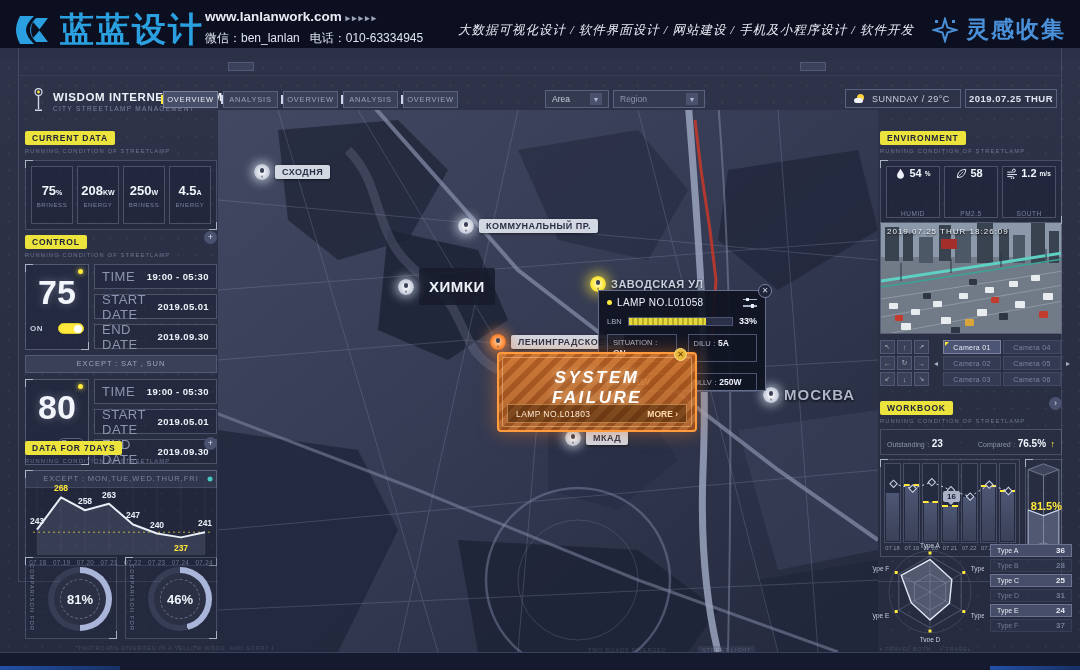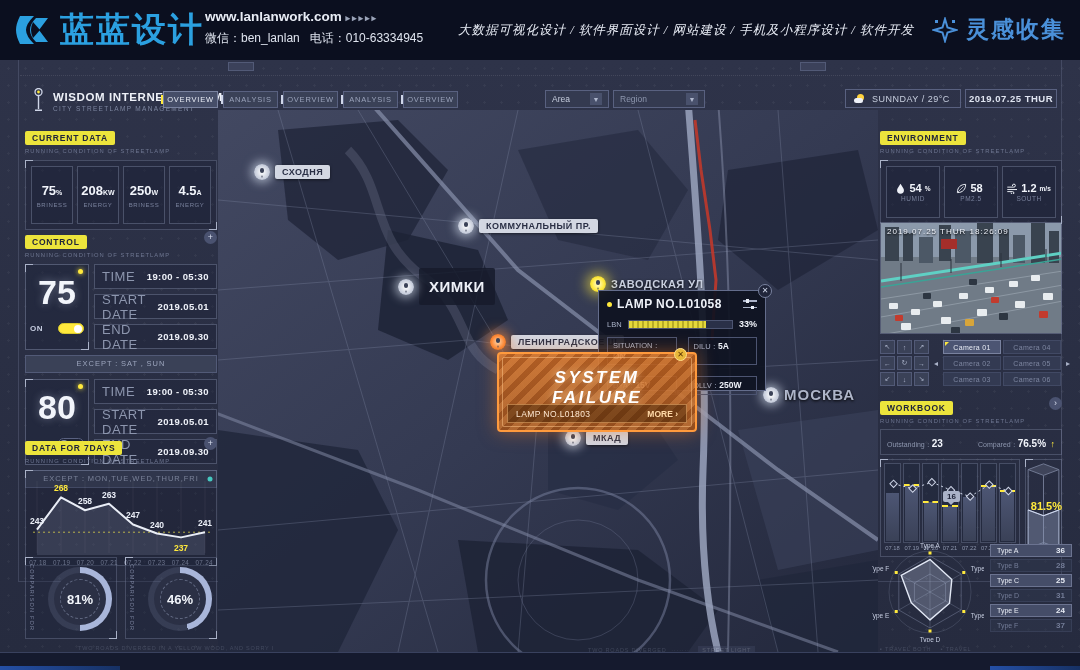--- a/index.html
+++ b/index.html
@@ -1,20 +1,20 @@
 <!DOCTYPE html>
 <html><head>
 <meta charset="utf-8">
 <style>
   html,body{margin:0;padding:0;background:#0b0f1f;}
   *{box-sizing:border-box;font-family:"Liberation Sans",sans-serif;}
   #stage{position:relative;width:1080px;height:670px;overflow:hidden;background:#2c3147;}
 
   
-  #banner{position:absolute;left:0;top:0;width:1080px;height:60px;background:#0b0f1f;z-index:50;}
+  #banner{position:absolute;left:0;top:0;width:1080px;height:48px;background:#0b0f1f;z-index:50;}
   #logo-mark{position:absolute;left:14px;top:10px;width:40px;height:40px;}
   #logo-text{position:absolute;left:60px;top:7px;font-size:34px;font-weight:bold;color:#2ba0e0;letter-spacing:2px;}
   #banner-contact{position:absolute;left:205px;top:9px;color:#e8ecf5;}
   #banner-url{font-size:13.5px;font-weight:bold;}
   #banner-url .arrows{color:#9aa3b8;font-size:9px;letter-spacing:2px;}
   #banner-lines{font-size:12px;margin-top:6px;color:#dfe4ef;}
   #banner-services{position:absolute;left:458px;top:22px;width:460px;color:#e8ecf5;font-size:12.5px;font-style:italic;font-family:"Liberation Serif",serif;letter-spacing:1px;}
   #banner-collect{position:absolute;right:14px;top:14px;color:#4a90d9;font-size:23px;font-weight:bold;font-family:"Liberation Serif",serif;letter-spacing:2px;display:flex;align-items:center;gap:8px;}
 
   
@@ -91,21 +91,21 @@
   .gauge-card{position:relative;width:92px;height:82px;border:1px solid rgba(150,160,190,.3);background:rgba(30,36,58,.3);}
   .gauge-card .vlabel{position:absolute;left:3px;top:6px;writing-mode:vertical-rl;font-size:5.5px;color:#79819c;letter-spacing:1.2px;}
   .gauge{position:absolute;left:22px;top:9px;width:64px;height:64px;border-radius:50%;}
   .gauge .hole{position:absolute;inset:6px;border-radius:50%;background:#2b3045;}
   .gauge .ticks{position:absolute;inset:12px;border-radius:50%;border:1px dashed rgba(150,160,190,.5);}
   .gauge .val{position:absolute;inset:0;display:flex;align-items:center;justify-content:center;color:#f2f5fb;font-size:13px;font-weight:bold;}
 
   
   #p-env{position:absolute;left:880px;top:127px;width:182px;}
   #env-tiles{margin-top:6px;height:64px;display:flex;gap:4px;padding:5px;}
-  .etile{flex:1;border:1px solid rgba(150,160,190,.35);background:rgba(30,36,58,.4);display:flex;flex-direction:column;align-items:center;justify-content:center;gap:1px;}
+  .etile{flex:1;border:1px solid rgba(150,160,190,.35);background:rgba(30,36,58,.4);display:flex;flex-direction:column;align-items:center;justify-content:space-between;gap:1px;}
   .etile .row1{display:flex;align-items:center;gap:3px;color:#f2f5fb;font-size:11px;font-weight:bold;}
   .etile .row1 small{font-size:6.5px;}
   .etile .l{color:#79819c;font-size:6.5px;letter-spacing:.5px;}
   .eicon{width:11px;height:11px;}
 
   #p-camera{position:absolute;left:880px;top:222px;width:182px;}
   #cam-view{position:relative;width:182px;height:112px;border:1px solid rgba(150,160,190,.4);overflow:hidden;}
   #cam-ts{position:absolute;left:6px;top:4px;color:#eef2fa;font-size:8px;letter-spacing:1px;text-shadow:0 1px 2px #000;z-index:2;}
   #cam-ctrl{margin-top:6px;display:flex;gap:5px;align-items:center;}
   #dpad{display:grid;grid-template-columns:repeat(3,15px);grid-template-rows:repeat(3,14px);gap:2px;}
@@ -151,21 +151,21 @@
   .pin-label{font-weight:bold;letter-spacing:.5px;}
   .pin-label.light{background:#d3d7e2;color:#2a2f45;font-size:9px;padding:2px 7px;border-radius:2px;box-shadow:0 1px 3px rgba(0,0,0,.5);}
   .pin-label.dark{background:rgba(22,27,44,.85);color:#eef1f8;font-size:15px;padding:10px 10px;border-radius:2px;text-align:center;}
   .pin-label.bare{color:#c9cfdf;font-size:11px;text-shadow:0 1px 3px #000;}
   .pin-label.big{color:#aeb5c9;font-size:15px;text-shadow:0 1px 3px #000;letter-spacing:1px;}
 
   
   #lamp-pop{position:absolute;left:598px;top:290px;width:168px;height:101px;background:rgba(14,18,33,.92);border:1px solid #646d8c;padding:6px 8px;z-index:10;}
   #lamp-pop .hdr{display:flex;align-items:center;gap:5px;}
   #lamp-pop .dot{width:5px;height:5px;border-radius:50%;background:#ffe93d;}
-  #lamp-pop .ttl{color:#eef1f8;font-size:12px;font-weight:bold;letter-spacing:.4px;flex:1;}
+  #lamp-pop .ttl{color:#eef1f8;font-size:10px;font-weight:normal;letter-spacing:.4px;flex:1;}
   #sliders-icon{width:14px;height:8px;display:flex;flex-direction:column;justify-content:space-between;}
   #sliders-icon i{display:block;height:1.5px;background:#aab2c8;position:relative;}
   #sliders-icon i::after{content:"";position:absolute;top:-1px;width:3px;height:3.5px;background:#e8ecf5;}
   #sliders-icon i:first-child::after{left:3px;}
   #sliders-icon i:last-child::after{right:3px;}
   #lamp-close{position:absolute;right:-7px;top:-7px;width:14px;height:14px;border-radius:50%;background:#20253a;border:1px solid #79829f;color:#cfd6e8;font-size:8px;line-height:12px;text-align:center;}
   #lbn-row{display:flex;align-items:center;gap:6px;margin-top:8px;}
   #lbn-row .k{color:#aab2c8;font-size:7.5px;}
   #lbn-bar{flex:1;height:9px;background:#2a3048;border:1px solid #4c5471;position:relative;}
   #lbn-fill{position:absolute;left:0;top:0;bottom:0;background:repeating-linear-gradient(90deg,#e5d83a 0 3px,#b7ac27 3px 5px);}

